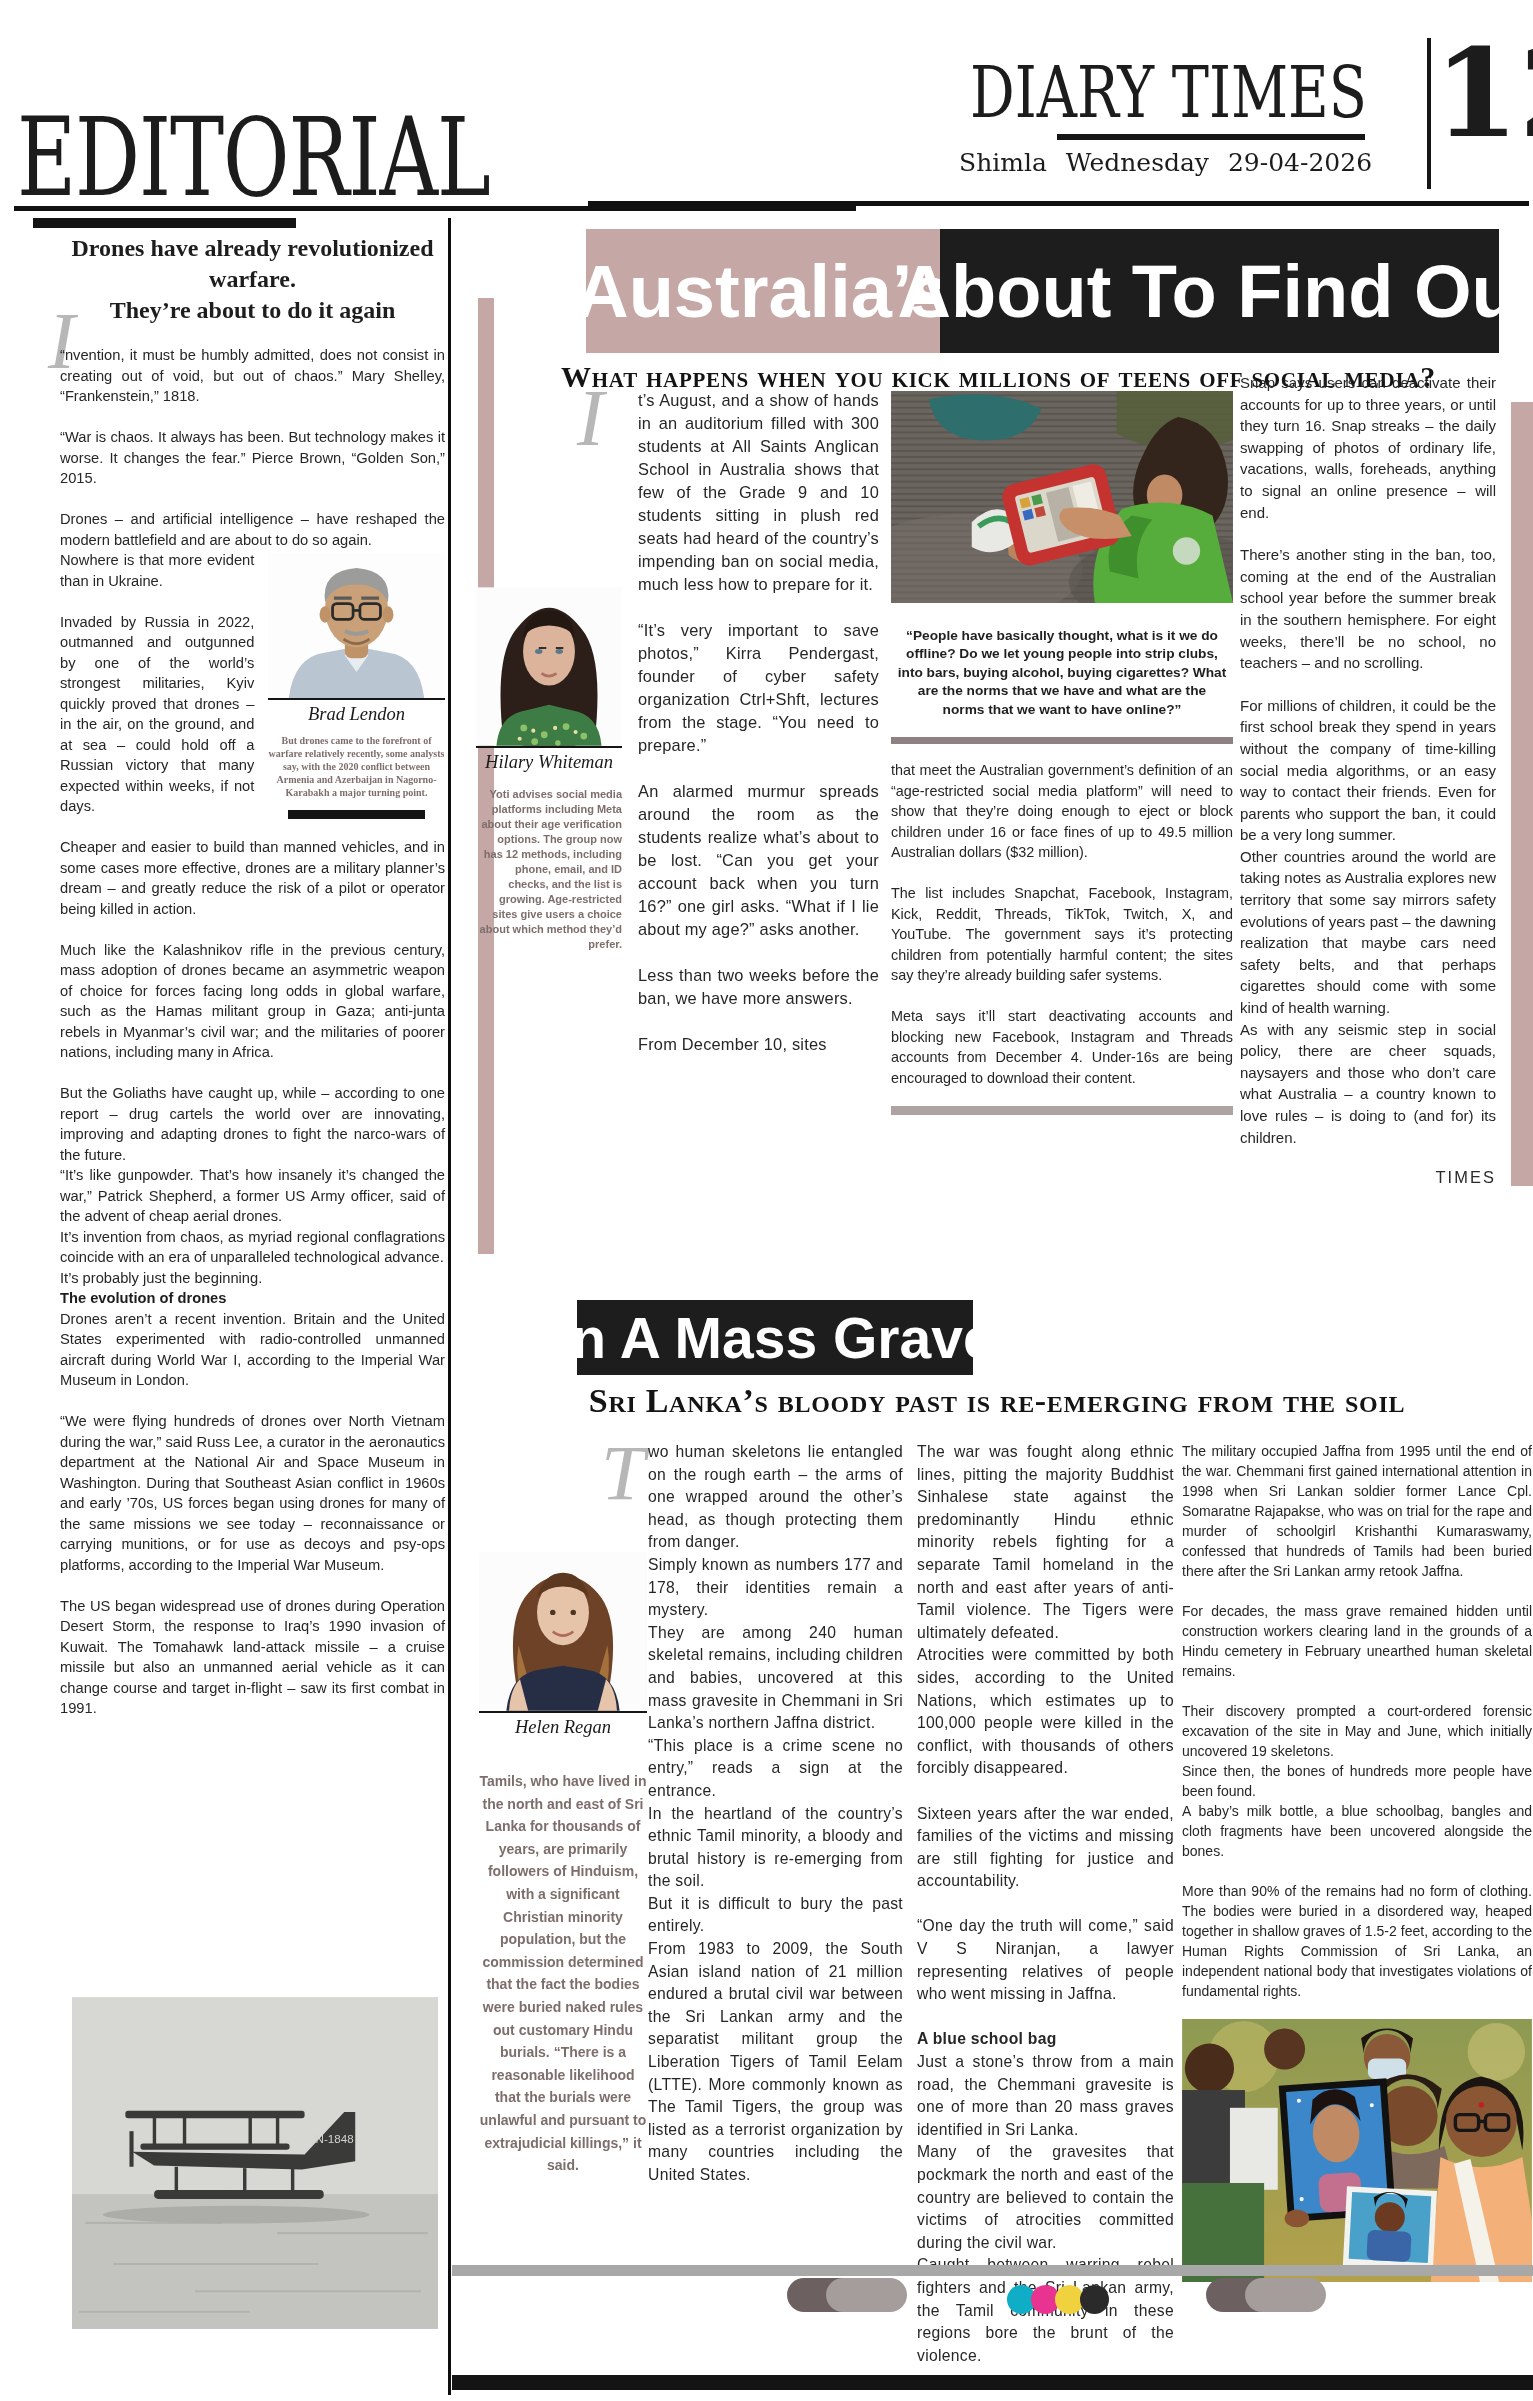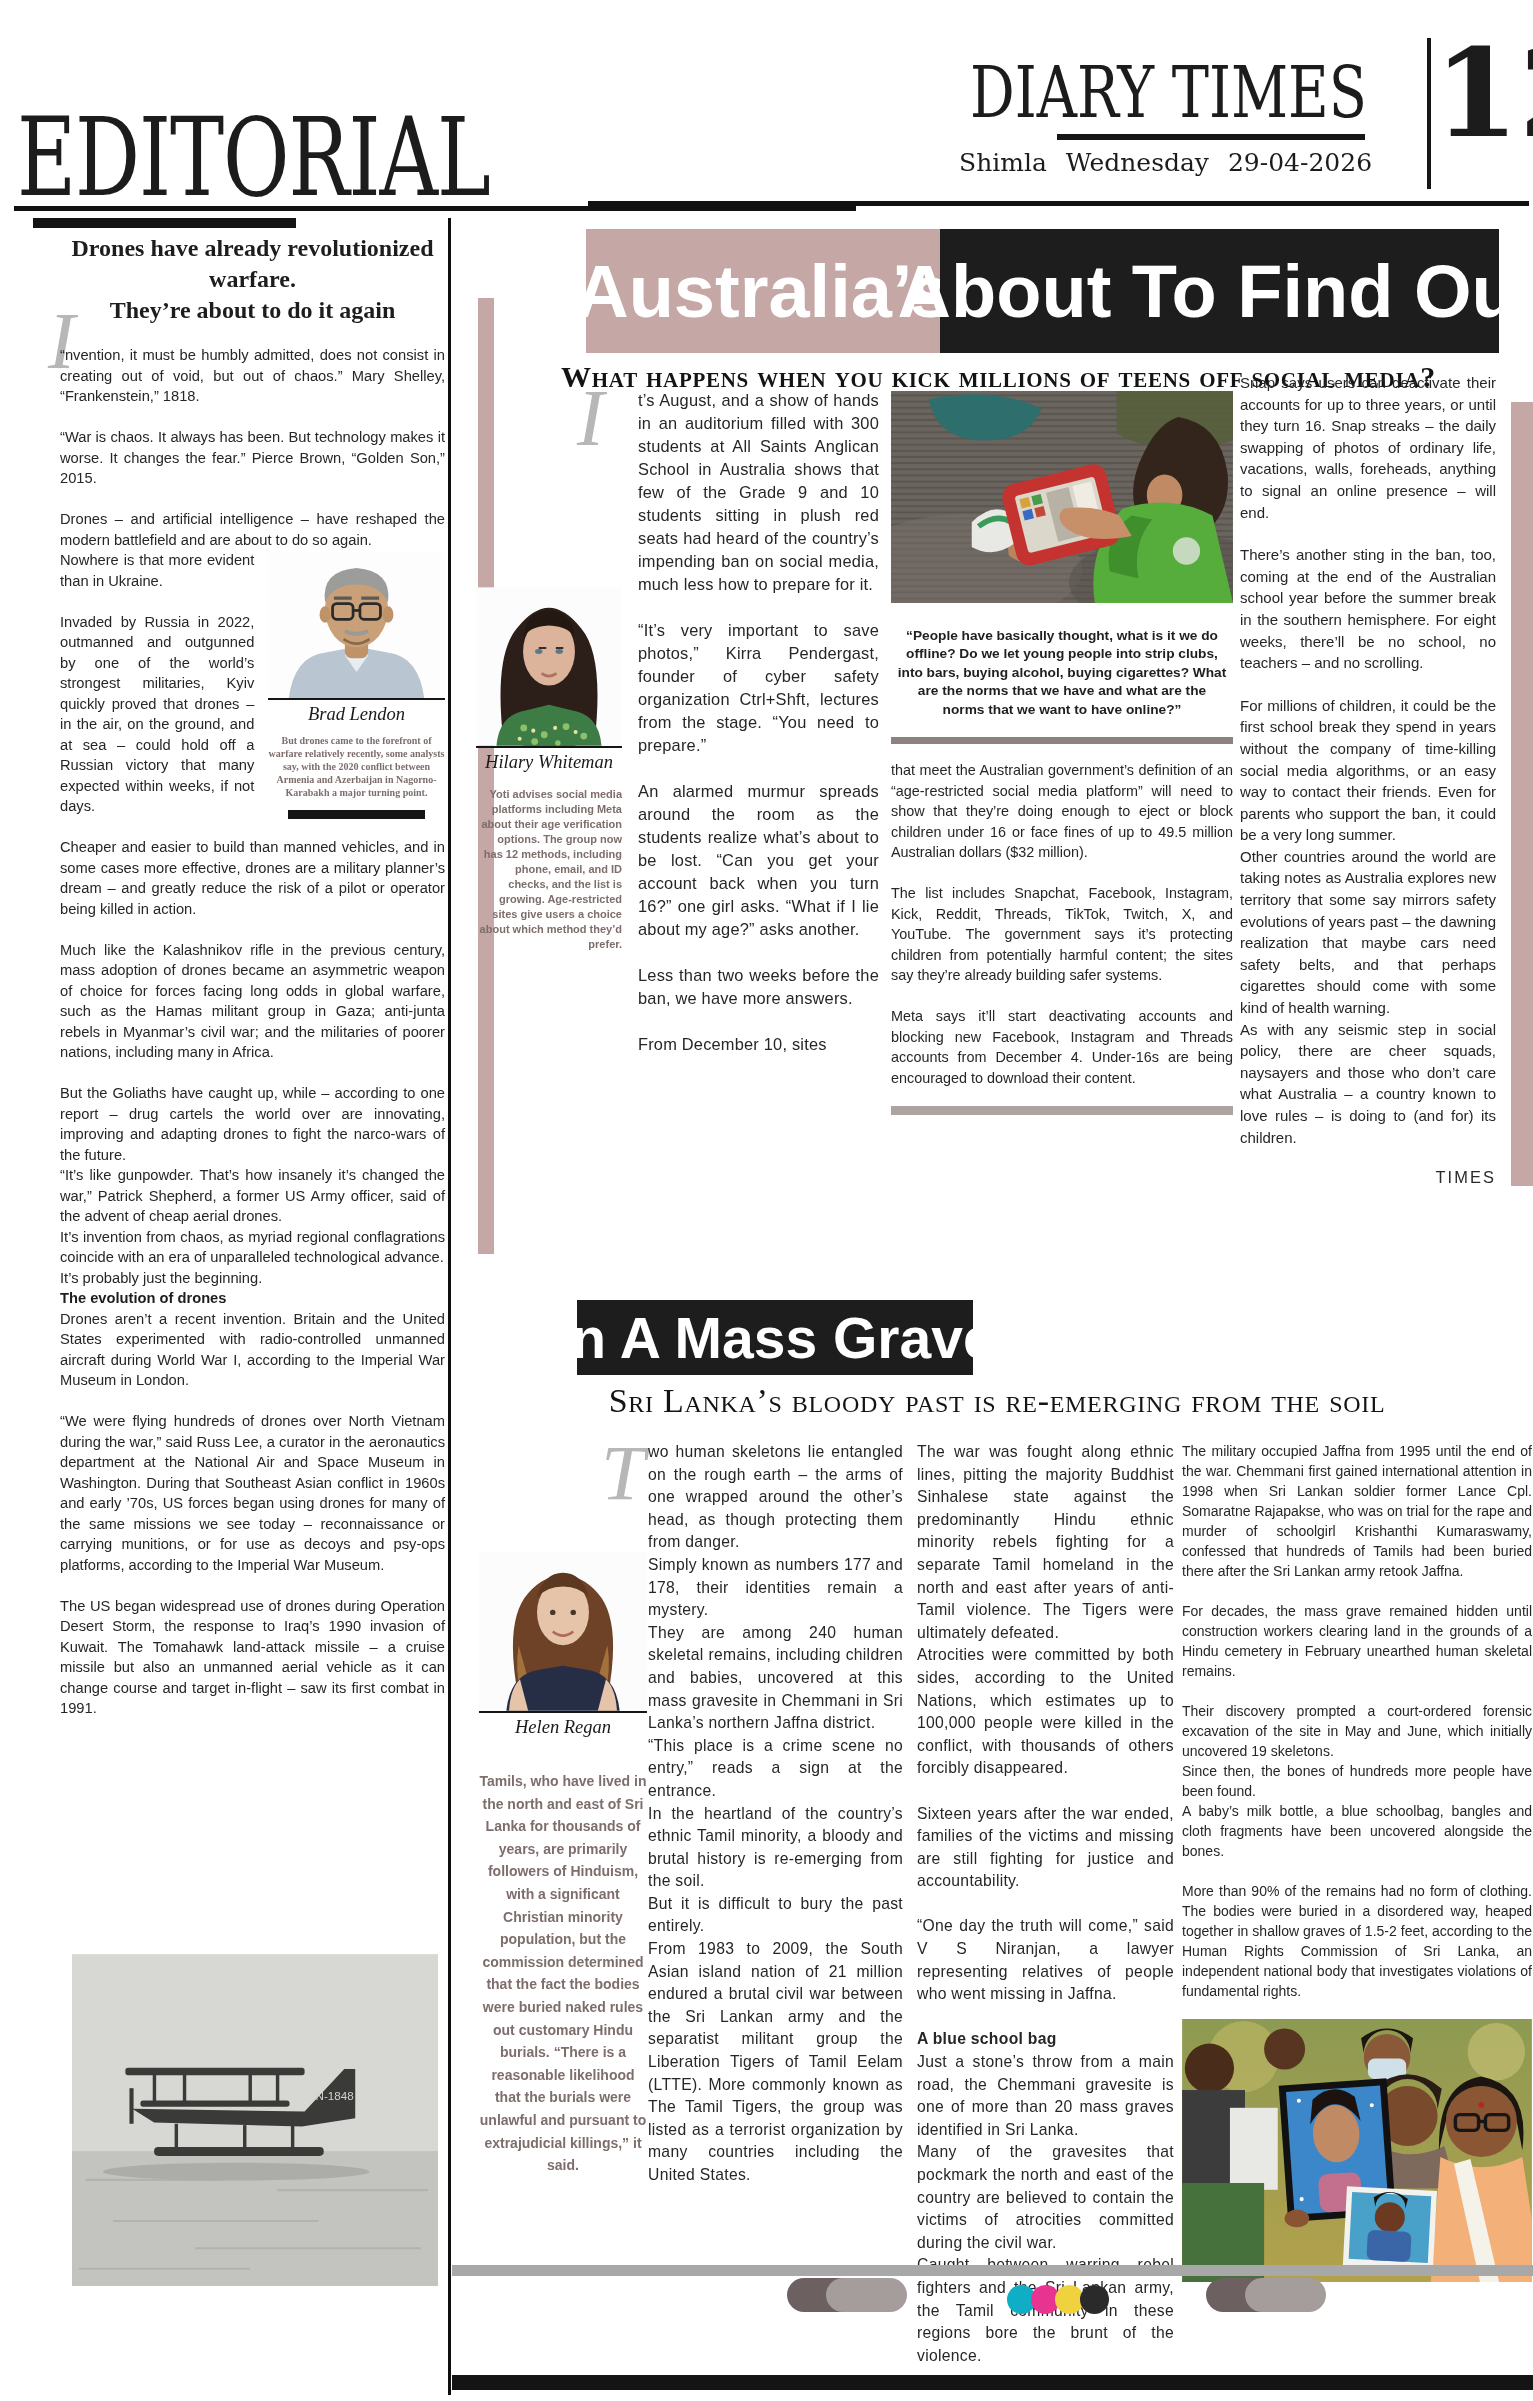--- a/index.html
+++ b/index.html
@@ -31,21 +31,21 @@
   .dr-head{font-family:"Liberation Serif",serif;font-weight:bold;font-size:24px;line-height:31px;
            text-align:center;color:#1d1d1d;margin:0 0 19px 0;}
   .dr-sub{font-weight:bold;color:#1d1d1d;}
   .dr-drop{left:48px;top:301px;font-size:81px;}
   .byline-box{float:right;width:177px;margin:2.7px 0 6.8px 13.7px;text-align:center;}
   .byline-box svg{display:block;border-bottom:2.1px solid #151515;}
   .byline-name{font-family:"Liberation Serif",serif;font-style:italic;font-size:18.5px;color:#1a1a1a;margin-top:4.1px;}
   .byline-cap{margin-top:9.6px;font-weight:bold;color:#7d6e6c;}
   .brad-cap{font-size:10px;line-height:13px;font-family:Liberation Serif, serif;}
   .brad-bar{width:137px;height:9px;background:#151515;margin:11px auto 0;}
-  .plane-wrap{left:72px;top:1954px;width:366px;height:332px;}
+  .plane-wrap{left:72px;top:1997px;width:366px;height:332px;}
   
   .aus-kicker{left:586px;top:229px;height:124px;display:flex;}
   .kick-seg{display:flex;align-items:center;justify-content:center;white-space:nowrap;
             color:#fff;font-weight:bold;}
   .aus-kicker .kick-seg{font-size:74px;}
   .kick-mauve{background:#c5a8a6;}
   .kick-black{background:#1d1d1d;}
   .aus-kicker .kick-mauve{width:354px;}
   .aus-kicker .kick-black{width:559px;}
   .aus-sub{left:482px;top:360px;width:1033px;text-align:center;font-family:"Liberation Serif",serif;
@@ -64,21 +64,21 @@
   .div-bar2{height:9px;background:#ada4a2;margin-top:18px;}
   .aus-col3{left:1240px;top:372px;width:256px;font-size:15px;line-height:21.6px;}
   .aus-col3 .g{margin-bottom:21px;}
   .credit{margin-top:19px;text-align:right;font-size:16.4px;letter-spacing:2.1px;color:#2a2a2a;}
   
   .sl-kicker{left:577px;top:1300px;height:75px;display:flex;}
   .sl-kicker .kick-seg{font-size:57px;}
   .sl-kicker .kick-mauve{width:465px;}
   .sl-kicker .kick-black{width:396px;}
   .sl-sub{left:482px;top:1382px;width:1030px;text-align:center;font-family:"Liberation Serif",serif;
-          font-weight:normal;font-variant:small-caps;font-size:34px;letter-spacing:0.7px;color:#141414;}
+          font-weight:bold;font-variant:small-caps;font-size:34px;letter-spacing:0.7px;color:#141414;}
   .sl-drop{left:601px;top:1433px;font-size:79px;}
   .sl-col1{left:648px;top:1441px;width:255px;font-size:15.7px;line-height:22.6px;letter-spacing:0.3px;}
   .helen-rail{left:479px;top:1552px;width:168px;}
   .helen-cap{margin-top:32px;font-size:14px;line-height:22.6px;font-weight:bold;color:#7d6e6c;text-align:center;}
   .sl-col2{left:917px;top:1441px;width:257px;font-size:15.7px;line-height:22.6px;letter-spacing:0.3px;}
   .sl-col2 .g{margin-bottom:22.6px;}
   .sl-sub2{font-weight:bold;}
   .sl-col3{left:1182px;top:1441px;width:350px;font-size:14px;line-height:20px;}
   .sl-col3 .g{margin-bottom:20px;}
   .crowd-wrap{margin-top:18px;}

